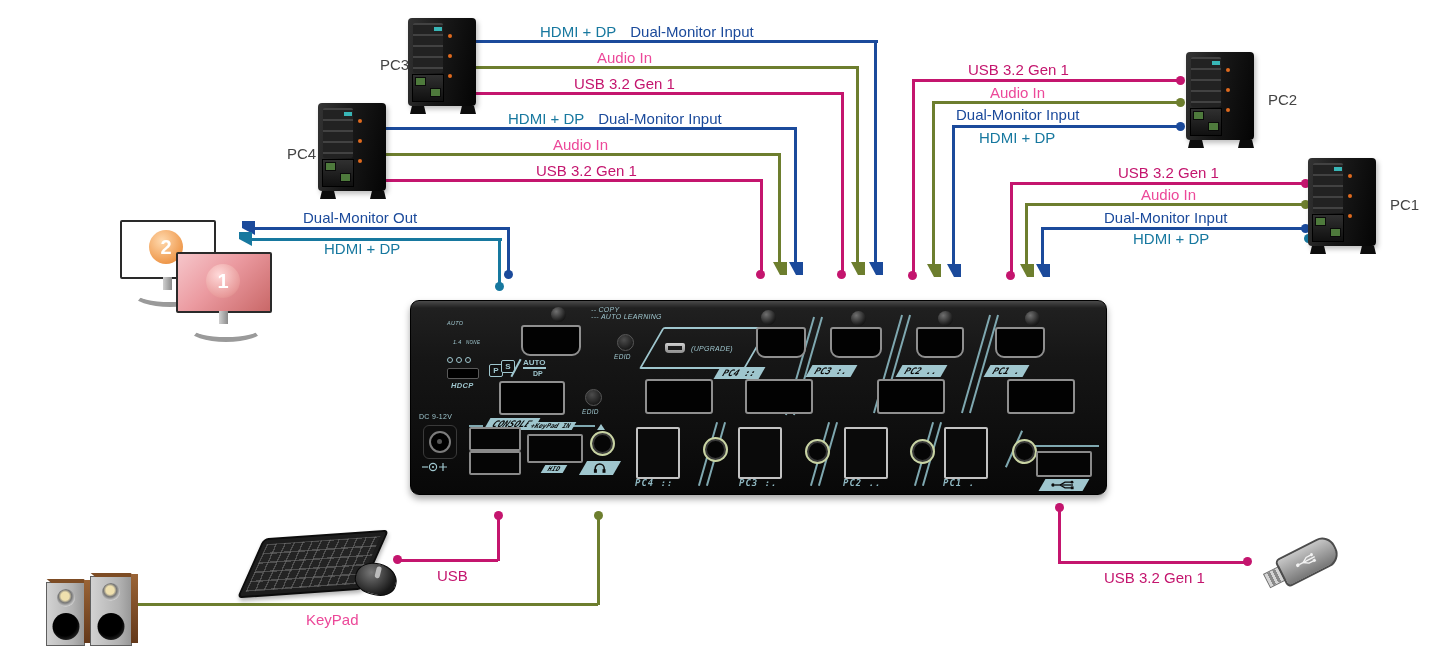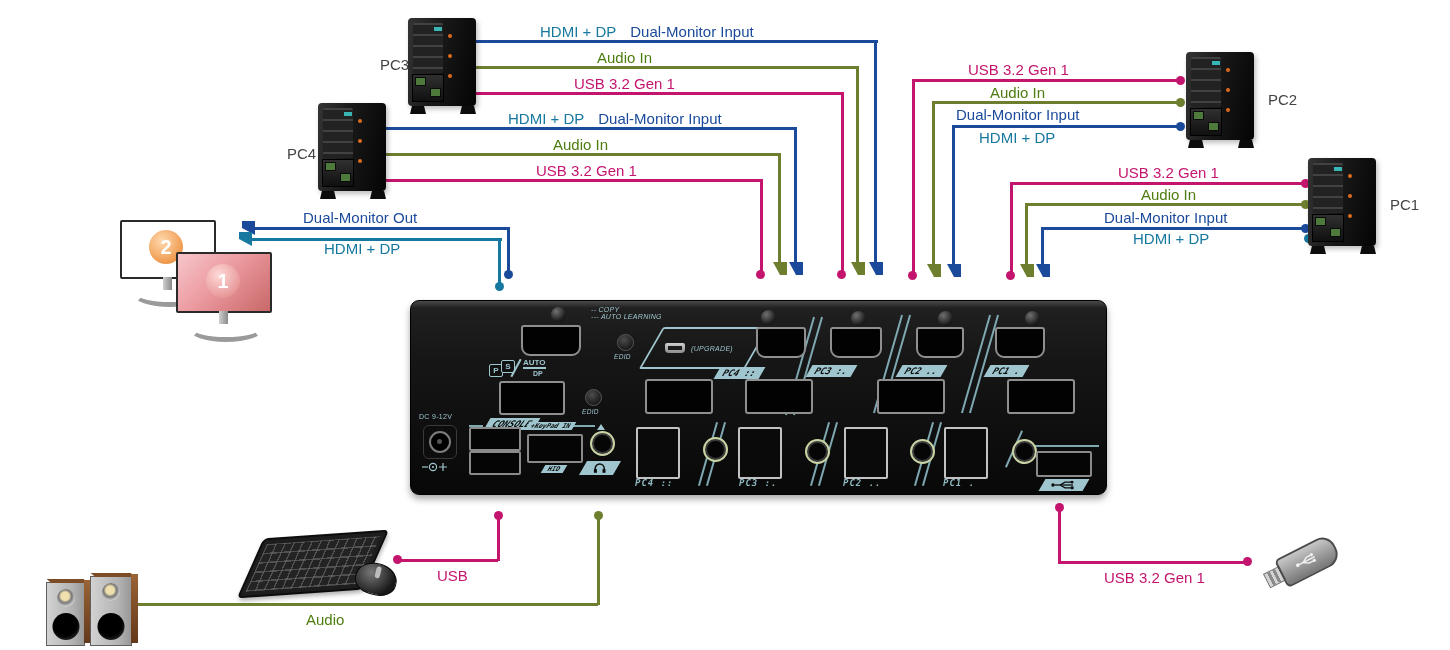--- a/index.html
+++ b/index.html
@@ -9,21 +9,21 @@
   .hl{position:absolute;height:3px}
   .vl{position:absolute;width:3px}
   .dot{position:absolute;width:9px;height:9px;border-radius:50%}
   .arrd{position:absolute;width:0;height:0;border-left:7px solid transparent;border-right:7px solid transparent;border-top:13px solid #000}
   .arrl{position:absolute;width:0;height:0;border-top:7px solid transparent;border-bottom:7px solid transparent;border-right:13px solid #000}
   .blue{background:#1b4a9b}.teal{background:#17789f}.olive{background:#6d7e2e}.mag{background:#c4156e}
   .arrd.blue,.arrl.blue{background:none;border-top-color:#1b4a9b;border-right-color:#1b4a9b}
   .arrd.teal,.arrl.teal{background:none;border-top-color:#17789f;border-right-color:#17789f}
   .arrd.olive,.arrl.olive{background:none;border-top-color:#6d7e2e;border-right-color:#6d7e2e}
   .lbl{position:absolute;font-size:15px;white-space:nowrap}
-  .t-blue{color:#1b4a9b}.t-teal{color:#17789f}.t-olive{color:#4d7c0f}.t-mag{color:#c4156e}
+  .t-blue{color:#1b4a9b}.t-teal{color:#17789f}.t-olive{color:#ec4899}.t-mag{color:#c4156e}
   .gap{display:inline-block;width:14px}
   .pc-name{position:absolute;font-size:15px;color:#444;white-space:nowrap}
   
   .pc-tower{position:absolute;width:72px;height:96px}
   .pct-body{position:absolute;left:0;top:0;width:68px;height:88px;border-radius:4px;
             background:linear-gradient(100deg,#343434,#181818 45%,#040404);box-shadow:2px 3px 5px rgba(0,0,0,.25)}
   .pct-front{position:absolute;left:5px;top:5px;width:30px;height:50px;border-radius:2px;
              background:repeating-linear-gradient(180deg,#424242 0 2px,#222 2px 11px)}
   .pct-led{position:absolute;left:26px;top:9px;width:8px;height:4px;background:#38b6b6}
   .pct-dots{position:absolute;left:40px;top:16px;width:4px;height:4px;border-radius:50%;background:#e06a1e;
@@ -190,21 +190,21 @@
   <div class="dot mag" style="left:494px;top:511px"></div>
   <div class="vl mag" style="left:497px;top:515px;height:46px"></div>
   <div class="hl mag" style="left:398px;top:559px;width:100px"></div>
   <div class="dot mag" style="left:393px;top:555px"></div>
   <span class="lbl t-mag" style="left:437px;top:567px">USB</span>
 
   <div class="dot olive" style="left:594px;top:511px"></div>
   <div class="vl olive" style="left:597px;top:515px;height:90px"></div>
   <div class="hl olive" style="left:136px;top:603px;width:462px"></div>
   <div class="arrl olive" style="left:123px;top:597px"></div>
-  <span class="lbl t-olive" style="left:306px;top:611px">Audio</span>
+  <span class="lbl t-olive" style="left:306px;top:611px">KeyPad</span>
 
   <div class="dot mag" style="left:1055px;top:503px"></div>
   <div class="vl mag" style="left:1058px;top:507px;height:57px"></div>
   <div class="hl mag" style="left:1058px;top:561px;width:190px"></div>
   <div class="dot mag" style="left:1243px;top:557px"></div>
   <span class="lbl t-mag" style="left:1104px;top:569px">USB 3.2 Gen 1</span>
 
   <div class="pc-tower" style="left:408px;top:18px">
     <div class="pct-body">
         <div class="pct-front"></div>
@@ -290,20 +290,30 @@
   </div>
 
   <div class="kvm">
 
     <div class="screw" style="left:140px;top:6px"></div>
     <div class="screw" style="left:350px;top:9px"></div>
     <div class="screw" style="left:440px;top:10px"></div>
     <div class="screw" style="left:527px;top:10px"></div>
     <div class="screw" style="left:614px;top:10px"></div>
 
+    <div style="left:36px;top:10px;width:56px">
+      <span class="ktiny" style="position:static;font-size:5.5px">AUTO</span>
+      <div style="position:static;margin-top:1px">
+        <span class="ktiny" style="position:static;font-size:5.5px;margin-left:6px">1.4</span>
+        <span class="ktiny" style="position:static;font-size:4.5px">NONE</span>
+      </div>
+      <div style="position:static;margin-top:1px"><span class="hdcp-dot"></span><span class="hdcp-dot"></span><span class="hdcp-dot"></span></div>
+      <div class="slider" style="position:static;margin-top:1px"></div>
+      <div class="ktiny" style="position:static;font-size:7.5px;font-weight:bold;margin-top:2px;margin-left:4px">HDCP</div>
+    </div>
 
     <div class="port-hdmi" style="left:110px;top:24px;width:56px;height:27px"></div>
     <div style="left:180px;top:5px">
       <div class="ktiny" style="position:static">-- COPY</div>
       <div class="ktiny" style="position:static">--- AUTO LEARNING</div>
     </div>
     <div class="btn-round" style="left:206px;top:33px"></div>
     <div class="ktiny" style="left:203px;top:52px;font-size:6.5px">EDID</div>
     <div class="upara" style="left:240px;top:26px;width:102px;height:38px">
       <div class="unskew">

